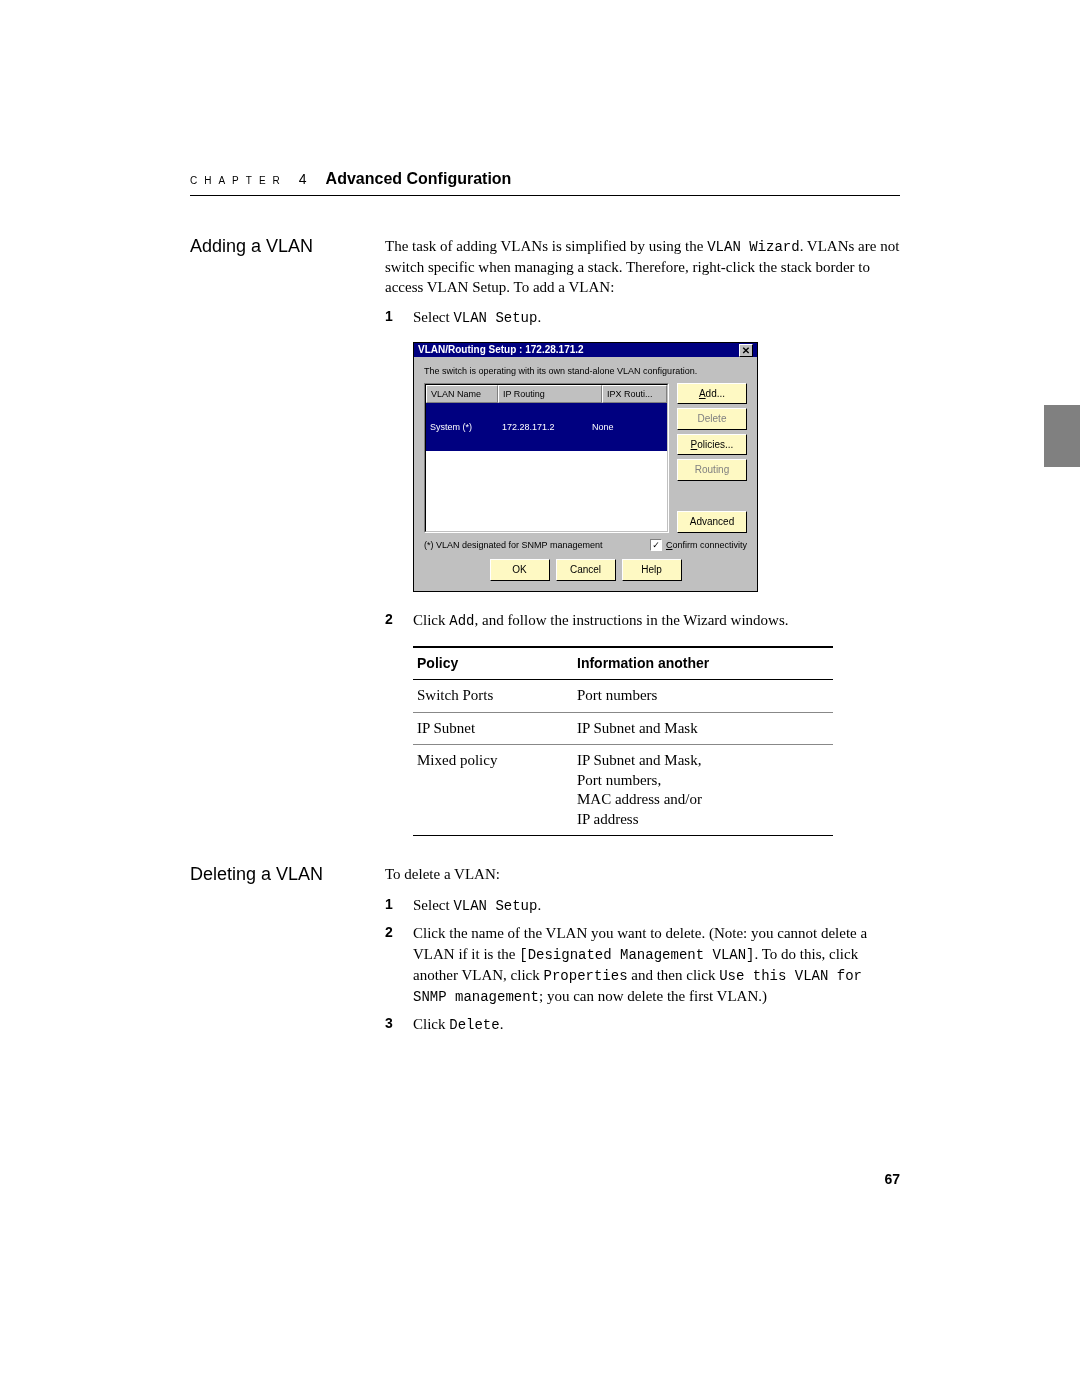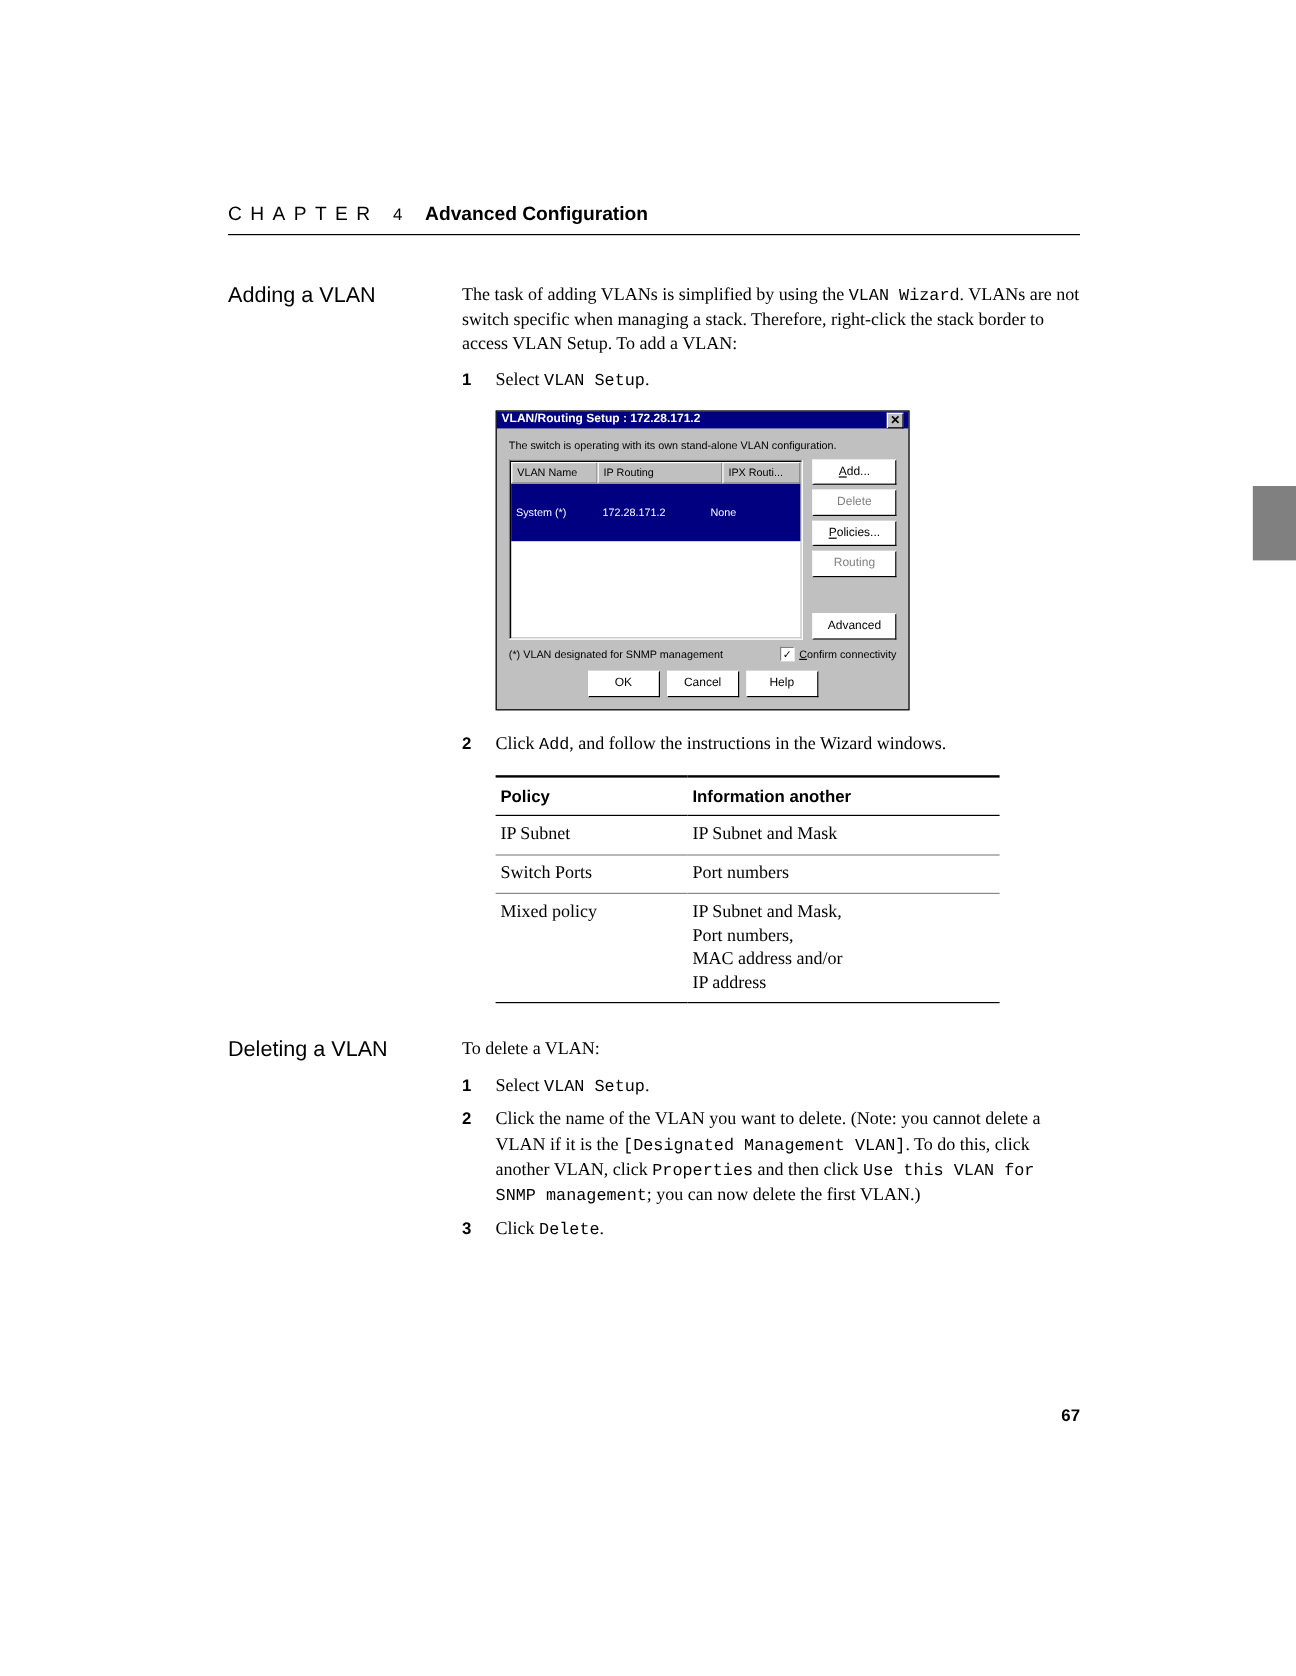--- a/index.html
+++ b/index.html
@@ -14,21 +14,21 @@
     .header {
       display: flex;
       align-items: baseline;
       border-bottom: 1px solid #000;
       padding-bottom: 7px;
       margin-bottom: 40px;
     }
     .chapter-label {
       font-family: Arial, Helvetica, sans-serif;
       letter-spacing: 7px;
-      font-size: 16px;
+      font-size: 10px;
       margin-right: 12px;
     }
     .chapter-num {
       font-family: Arial, Helvetica, sans-serif;
       font-size: 14px;
       letter-spacing: 7px;
     }
     .chapter-title {
       font-family: Arial, Helvetica, sans-serif;
       font-size: 16px;
@@ -127,21 +127,21 @@
     .dlg-col.c1 { width: 72px; }
     .dlg-col.c2 { width: 104px; }
     .dlg-col.c3 { flex: 1; }
     .dlg-row { display: flex; font-size: 9px; background: #000080; color: #fff; }
     .dlg-cell { padding: 18px 4px; white-space: nowrap; overflow: hidden; }
     .dlg-cell.c1 { width: 72px; }
     .dlg-cell.c2 { width: 90px; }
     .dlg-cell.c3 { flex: 1; }
     .dlg-btns { width: 70px; display: flex; flex-direction: column; gap: 4px; }
     .win-btn {
-      background: #ffffff;
+      background: #fef9c3;
       border-top: 1px solid #fff;
       border-left: 1px solid #fff;
       border-right: 1px solid #000;
       border-bottom: 1px solid #000;
       padding: 3px 0;
       text-align: center;
       font-size: 10px;
     }
     .win-btn.disabled { color: #808080; }
     .dlg-foot { display: flex; align-items: flex-end; margin-top: 6px; font-size: 9px; }
@@ -271,26 +271,26 @@
       </div>
     </div>
 
     <table class="ptable">
       <tbody>
           <tr>
         <th>Policy</th>
         <th>Information another</th>
       </tr>
       <tr>
+        <td>Switch Ports</td>
+        <td>Port numbers</td>
+      </tr>
+      <tr>
         <td>IP Subnet</td>
         <td>IP Subnet and Mask</td>
-      </tr>
-      <tr>
-        <td>Switch Ports</td>
-        <td>Port numbers</td>
       </tr>
       <tr>
         <td>Mixed policy</td>
         <td style="white-space:pre-line;">IP Subnet and Mask,
 Port numbers,
 MAC address and/or
 IP address</td>
       </tr>
     </tbody>
       </table>

